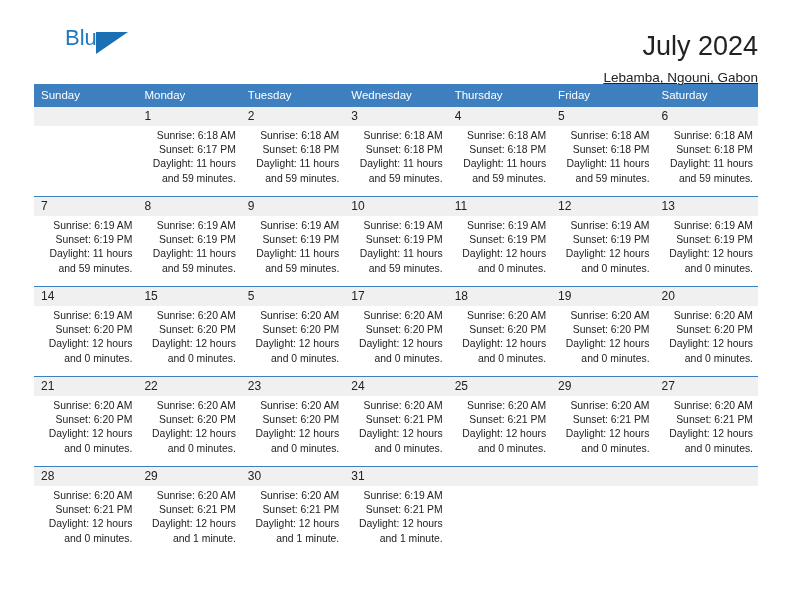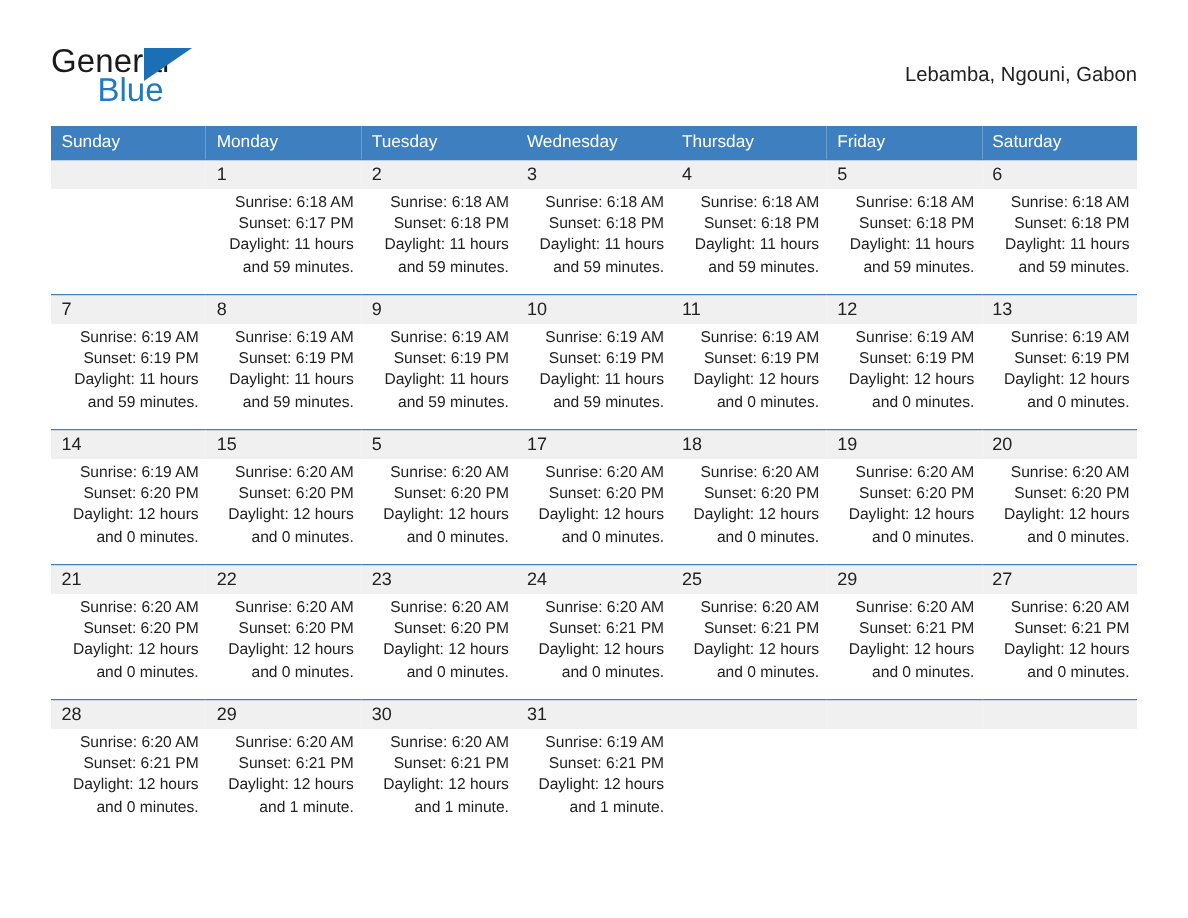--- a/index.html
+++ b/index.html
@@ -70,20 +70,21 @@
     color: #222222;
     font-weight: normal;
     line-height: 1.05;
     font-family: "Liberation Sans", sans-serif;
   }
   .cal-subtitle {
     font-size: 13.5px;
     color: #222222;
     margin-top: 10px;
     font-family: "Liberation Sans", sans-serif;
+    text-decoration: underline;
   }
 
   
   .calendar {
     margin: 8px 34px 0 34px;
     width: 724px;
     border-collapse: collapse;
     table-layout: fixed;
   }
 
@@ -140,26 +141,26 @@
   td.blank .info { visibility: hidden; }
 </style>
 </head>
 <body>
 
 <div class="page">
 
   <div class="top-bar">
 
     <div class="logo">
-      <span class="logo-general">General</span>
       <span class="logo-triangle"></span>
       <span class="logo-blue">Blue</span>
     </div>
 
     <div class="title-block">
+      <div class="cal-title">July 2024</div>
       <div class="cal-subtitle">Lebamba, Ngouni, Gabon</div>
     </div>
 
   </div>
 
   <table class="calendar">
     <thead>
       <tr>
         <th>Sunday</th>
         <th>Monday</th>

